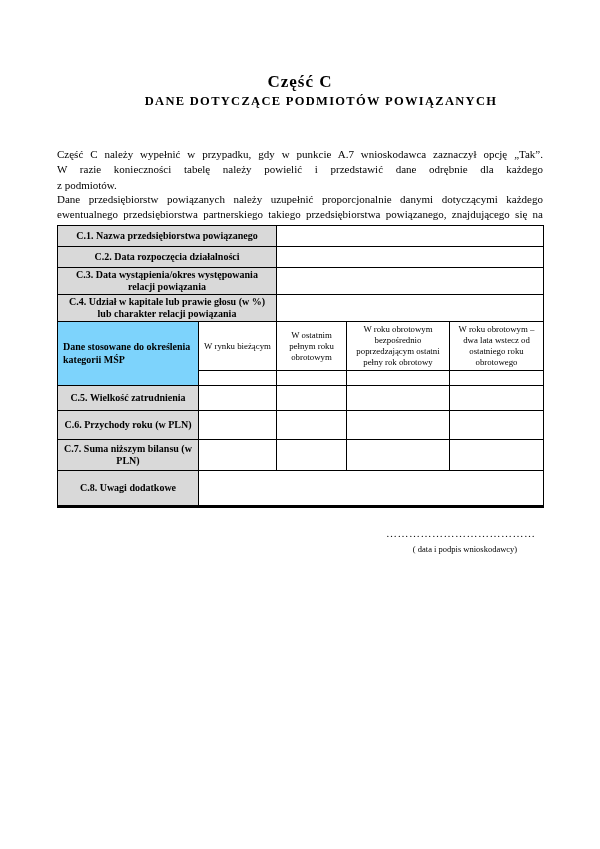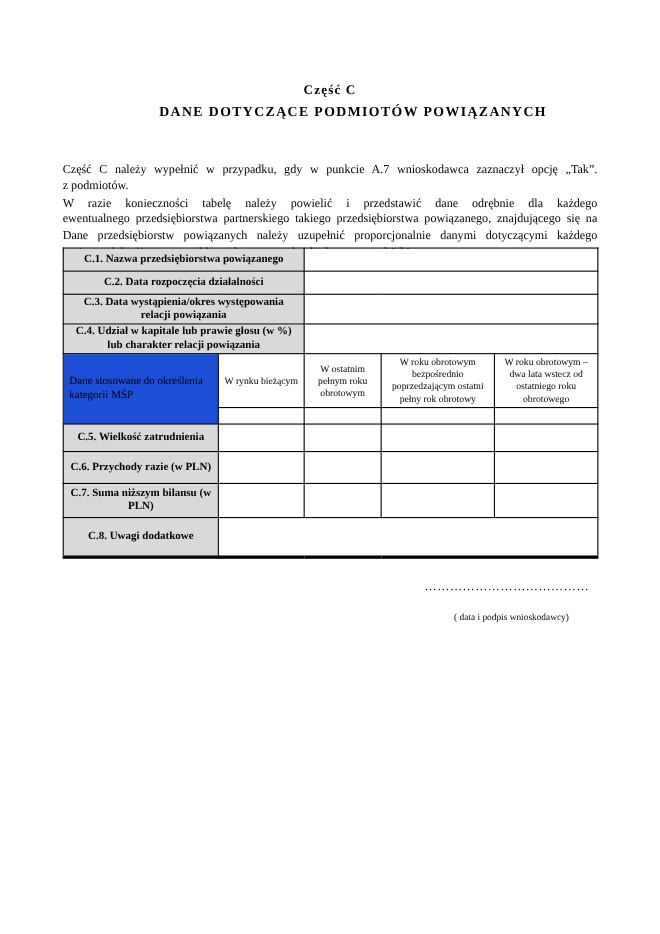--- a/index.html
+++ b/index.html
@@ -15,21 +15,21 @@
     font-family: "Liberation Serif", "DejaVu Serif", serif;
     color: #000000;
     overflow: hidden;
   }
   .part-heading {
     position: absolute;
     top: 74px;
     left: 0;
     width: 600px;
     text-align: center;
-    font-size: 12px;
+    font-size: 17px;
     font-weight: bold;
     letter-spacing: 1px;
     line-height: 15px;
   }
   .doc-title {
     position: absolute;
     top: 94px;
     left: 0;
     width: 600px;
     text-align: center;
@@ -75,22 +75,22 @@
   td.lab {
     background: #d9d9d9;
     font-weight: bold;
     font-size: 10px;
     line-height: 12px;
     padding: 1px 4px;
     vertical-align: middle;
     text-align: center;
   }
   td.msp {
-    background: #1d4ed8;
-    font-weight: normal;
+    background: #7dd3fc;
+    font-weight: bold;
     font-size: 10px;
     line-height: 12.5px;
     padding: 2px 5px;
     vertical-align: middle;
     text-align: left;
   }
   td.hdr {
     background: #ffffff;
     font-size: 8.8px;
     line-height: 11px;
@@ -118,44 +118,44 @@
     width: 140px;
     text-align: center;
   }
   .sig-dots {
     font-size: 11px;
     line-height: 10px;
     letter-spacing: 0.5px;
     white-space: nowrap;
   }
   .sig-caption {
-    margin-top: 18px;
+    margin-top: 6px;
     font-size: 8.5px;
     line-height: 10px;
     padding-left: 18px;
     white-space: nowrap;
   }
 </style>
 </head>
 <body>
 
 <div class="page">
 
   <div class="part-heading">Część C</div>
   <div class="doc-title">DANE DOTYCZĄCE PODMIOTÓW POWIĄZANYCH</div>
 
   <p class="para para-1">
     <span class="jline">Część C należy wypełnić w przypadku, gdy w punkcie A.7 wnioskodawca zaznaczył opcję „Tak”.</span>
+    <span class="jline">W razie konieczności tabelę należy powielić i przedstawić dane odrębnie dla każdego</span>
     <span class="jline final">z podmiotów.</span>
-    <span class="jline">W razie konieczności tabelę należy powielić i przedstawić dane odrębnie dla każdego</span>
   </p>
 
   <p class="para para-2">
+    <span class="jline">Dane przedsiębiorstw powiązanych należy uzupełnić proporcjonalnie danymi dotyczącymi każdego</span>
     <span class="jline">ewentualnego przedsiębiorstwa partnerskiego takiego przedsiębiorstwa powiązanego, znajdującego się na</span>
-    <span class="jline">Dane przedsiębiorstw powiązanych należy uzupełnić proporcjonalnie danymi dotyczącymi każdego</span>
     <span class="jline final">wyższym lub niższym szczeblu rynku w stosunku do danego przedsiębiorstwa.</span>
   </p>
 
   <table class="form-table">
     <colgroup>
       <col style="width:141px">
       <col style="width:78px">
       <col style="width:70px">
       <col style="width:103px">
       <col style="width:94px">
@@ -191,21 +191,21 @@
         <td class="val"></td>
       </tr>
       <tr class="r-c5">
         <td class="lab">C.5. Wielkość zatrudnienia</td>
         <td class="val"></td>
         <td class="val"></td>
         <td class="val"></td>
         <td class="val"></td>
       </tr>
       <tr class="r-c6">
-        <td class="lab">C.6. Przychody razie (w PLN)</td>
+        <td class="lab">C.6. Przychody roku (w PLN)</td>
         <td class="val"></td>
         <td class="val"></td>
         <td class="val"></td>
         <td class="val"></td>
       </tr>
       <tr class="r-c7">
         <td class="lab">C.7. Suma niższym bilansu (w PLN)</td>
         <td class="val"></td>
         <td class="val"></td>
         <td class="val"></td>

